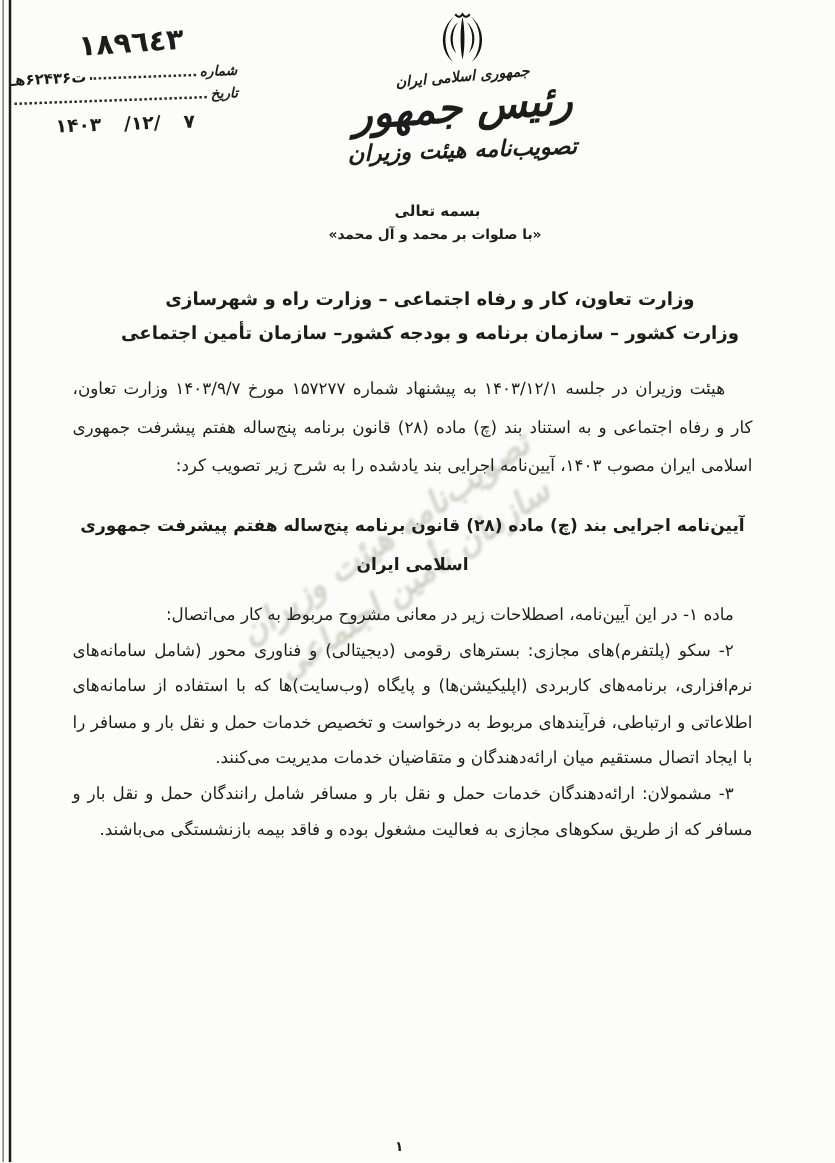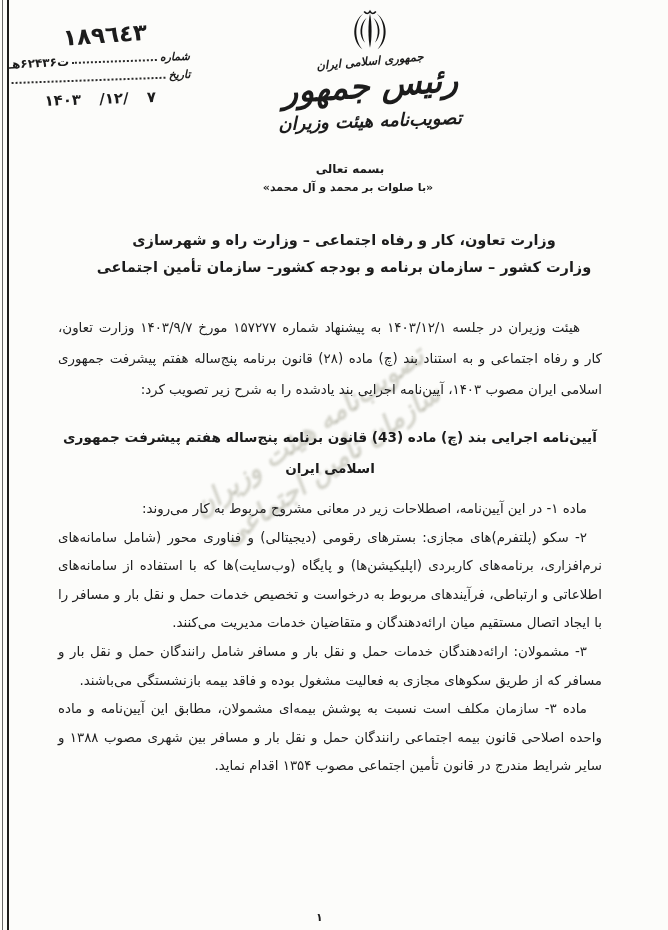--- a/index.html
+++ b/index.html
@@ -47,21 +47,21 @@
 
   .bismillah{position:absolute;top:162px;left:0;right:0;text-align:center;direction:rtl;
     font-size:12px;font-weight:bold;transform:translateX(16px);}
   .salutation{position:absolute;top:181px;left:0;right:0;text-align:center;direction:rtl;
     font-size:11px;font-weight:bold;transform:translateX(14px);}
   .ministries{position:absolute;top:227px;left:0;right:0;text-align:center;direction:rtl;
     font-weight:bold;font-size:14.5px;line-height:27px;transform:translateX(10px);}
 
   
   .body{position:absolute;top:296px;right:66px;left:58px;direction:rtl;
-    text-align:justify;font-size:13.4px;line-height:28.6px;margin-top:16px;}
+    text-align:justify;font-size:13.4px;line-height:28.6px;}
   .preamble{margin:0;text-indent:22px;line-height:31px;}
   .doc-title{text-align:center;font-weight:bold;font-size:13.6px;line-height:31px;
     margin:17px 0 11px 0;}
   .art{margin:0;text-indent:15px;}
   .art b{font-weight:normal;}
 
   .pagenum{position:absolute;bottom:6px;left:316px;font-size:11px;font-weight:bold;}
 </style>
 </head>
 <body>
@@ -111,24 +111,23 @@
 
   <div class="ministries">
     <div>وزارت تعاون، کار و رفاه اجتماعی – وزارت راه و شهرسازی</div>
     <div>وزارت کشور – سازمان برنامه و بودجه کشور– سازمان تأمین اجتماعی</div>
   </div>
 
   <div class="body">
     <p class="preamble">هیئت وزیران در جلسه ۱۴۰۳/۱۲/۱ به پیشنهاد شماره ۱۵۷۲۷۷ مورخ ۱۴۰۳/۹/۷ وزارت تعاون، کار و رفاه اجتماعی و به استناد بند (چ) ماده (۲۸) قانون برنامه پنج‌ساله هفتم پیشرفت جمهوری اسلامی ایران مصوب ۱۴۰۳، آیین‌نامه اجرایی بند یادشده را به شرح زیر تصویب کرد:</p>
 
     <div class="doc-title">
-      <div>آیین‌نامه اجرایی بند (چ) ماده (43) قانون برنامه پنج‌ساله هفتم پیشرفت جمهوری اسلامی ایران</div>
+      <div>آیین‌نامه اجرایی بند (چ) ماده (۲۸) قانون برنامه پنج‌ساله هفتم پیشرفت جمهوری اسلامی ایران</div>
     </div>
 
-    <p class="art"><b>ماده ۱-</b> <span>در این آیین‌نامه، اصطلاحات زیر در معانی مشروح مربوط به کار می‌روند:</span></p>
+    <p class="art"><b>ماده ۱-</b> <span>در این آیین‌نامه، اصطلاحات زیر در معانی مشروح مربوط به کار می‌اتصال:</span></p>
     <p class="art"><b>۲- سکو (پلتفرم)های مجازی:</b> <span>بسترهای رقومی (دیجیتالی) و فناوری محور (شامل سامانه‌های نرم‌افزاری، برنامه‌های کاربردی (اپلیکیشن‌ها) و پایگاه (وب‌سایت)ها که با استفاده از سامانه‌های اطلاعاتی و ارتباطی، فرآیندهای مربوط به درخواست و تخصیص خدمات حمل و نقل بار و مسافر را با ایجاد اتصال مستقیم میان ارائه‌دهندگان و متقاضیان خدمات مدیریت می‌کنند.</span></p>
     <p class="art"><b>۳- مشمولان:</b> <span>ارائه‌دهندگان خدمات حمل و نقل بار و مسافر شامل رانندگان حمل و نقل بار و مسافر که از طریق سکوهای مجازی به فعالیت مشغول بوده و فاقد بیمه بازنشستگی می‌باشند.</span></p>
-    <p class="art"><b>ماده ۳-</b> <span>سازمان مکلف است نسبت به پوشش بیمه‌ای مشمولان، مطابق این آیین‌نامه و ماده واحده اصلاحی قانون بیمه اجتماعی رانندگان حمل و نقل بار و مسافر بین شهری مصوب ۱۳۸۸ و سایر شرایط مندرج در قانون تأمین اجتماعی مصوب ۱۳۵۴ اقدام نماید.</span></p>
   </div>
 
   <div class="pagenum">۱</div>
 
 </div>
 
 </body></html>

